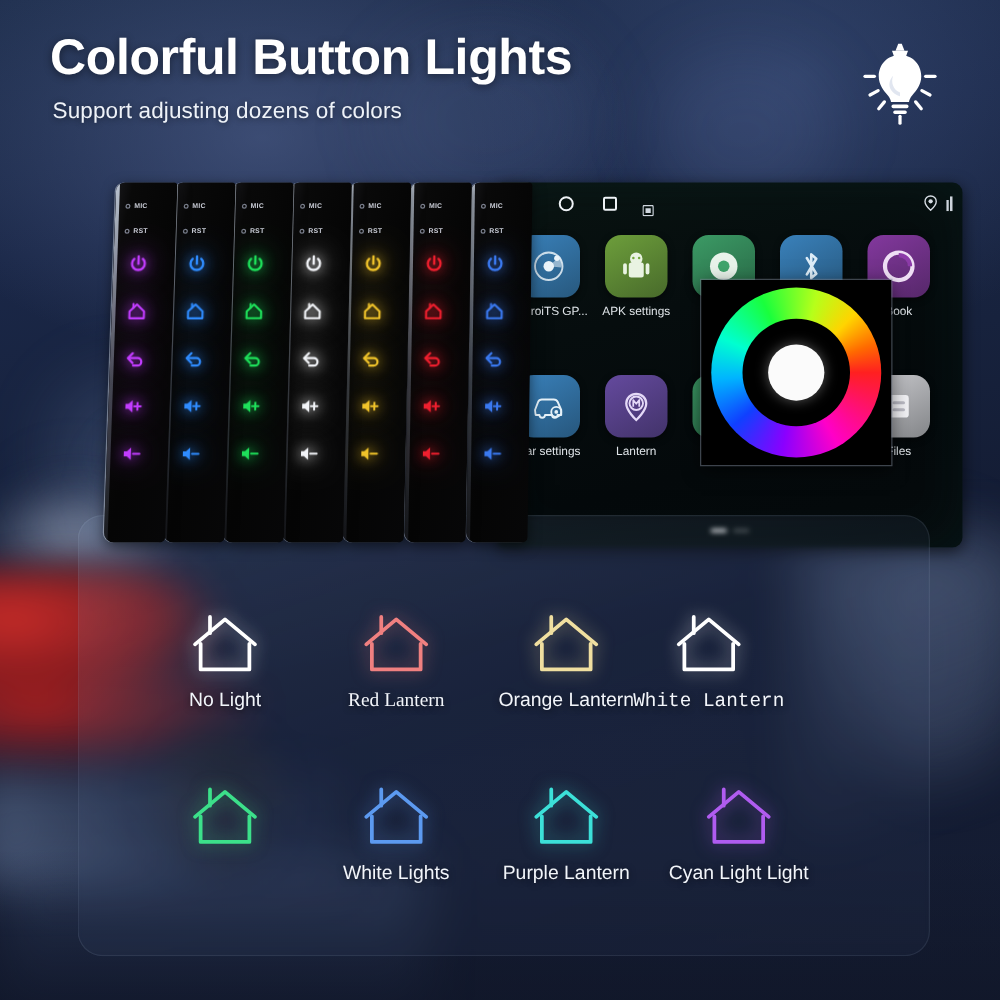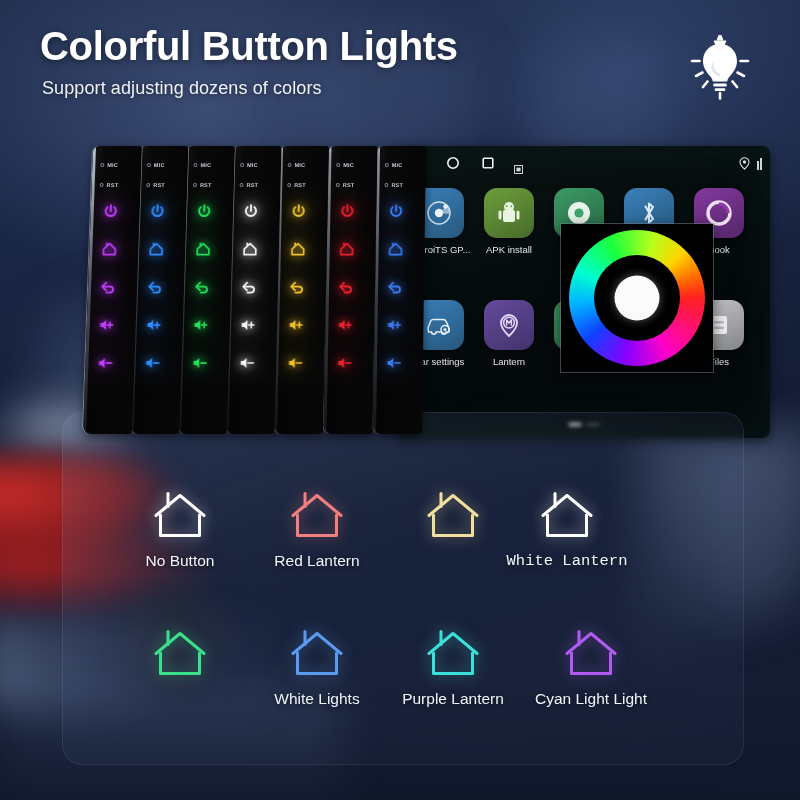--- a/index.html
+++ b/index.html
@@ -566,21 +566,21 @@
         <div class="app-tile" style="background: linear-gradient(150deg, rgba(116, 168, 62, 0.933), rgba(116, 168, 62, 0.6));">
           <svg width="30" height="30" viewBox="0 0 30 30">
             <rect x="9" y="12" width="12" height="12" rx="2" fill="#e9f3e2"></rect>
             <circle cx="15" cy="9" r="5" fill="#e9f3e2"></circle>
             <rect x="4.5" y="12.5" width="3" height="9" rx="1.5" fill="#e9f3e2"></rect>
             <rect x="22.5" y="12.5" width="3" height="9" rx="1.5" fill="#e9f3e2"></rect>
             <circle cx="12.7" cy="8.3" r="1" fill="#74a83e"></circle>
             <circle cx="17.3" cy="8.3" r="1" fill="#74a83e"></circle>
           </svg>
         </div>
-        <div class="app-lbl">APK install</div>
+        <div class="app-lbl">APK settings</div>
       </div>
       <div class="app" style="left: 148px; top: 0px;">
         <div class="app-tile" style="background: linear-gradient(150deg, rgba(63, 164, 107, 0.933), rgba(63, 164, 107, 0.6));">
           <svg width="30" height="30" viewBox="0 0 30 30">
             <circle cx="15" cy="15" r="11" fill="#e8f3ea"></circle>
             <circle cx="15" cy="15" r="4.6" fill="#3fa46b"></circle>
           </svg>
         </div>
         <div class="app-lbl">Chrome</div>
       </div>
@@ -669,40 +669,41 @@
 <div id="card">
   <div class="lantern-grid">
       <div class="lantern" style="left: 33px; top: 72px;">
         <div class="lantern-ico" style="filter: drop-shadow(rgba(255, 255, 255, 0.533) 0px 0px 7px);">
           <svg viewBox="0 0 58 52">
             <path d="M5 25.5 L29 5.5 L53 25.5" fill="none" stroke="#ffffff" stroke-width="3" stroke-linecap="round" stroke-linejoin="round"></path>
             <path d="M9.5 25 V45.5 H48.5 V25" fill="none" stroke="#ffffff" stroke-width="3" stroke-linecap="round" stroke-linejoin="round"></path>
             <path d="M17 16.5 V3.5" fill="none" stroke="#ffffff" stroke-width="3" stroke-linecap="round"></path>
           </svg>
         </div>
-        <div class="lantern-lbl">No Button</div>
-      </div>
-      <div class="lantern" style="left: 170px; top: 72px;">
+        <div class="lantern-lbl">No Light</div>
+      </div>
+      <div class="lantern" style="left: 170px; top: 72px; font-family: Liberation Serif, serif;">
         <div class="lantern-ico" style="filter: drop-shadow(rgba(240, 128, 128, 0.533) 0px 0px 7px);">
           <svg viewBox="0 0 58 52">
             <path d="M5 25.5 L29 5.5 L53 25.5" fill="none" stroke="#f08080" stroke-width="3" stroke-linecap="round" stroke-linejoin="round"></path>
             <path d="M9.5 25 V45.5 H48.5 V25" fill="none" stroke="#f08080" stroke-width="3" stroke-linecap="round" stroke-linejoin="round"></path>
             <path d="M17 16.5 V3.5" fill="none" stroke="#f08080" stroke-width="3" stroke-linecap="round"></path>
           </svg>
         </div>
         <div class="lantern-lbl">Red Lantern</div>
       </div>
       <div class="lantern" style="left: 306px; top: 72px;">
         <div class="lantern-ico" style="filter: drop-shadow(rgba(240, 223, 160, 0.533) 0px 0px 7px);">
           <svg viewBox="0 0 58 52">
             <path d="M5 25.5 L29 5.5 L53 25.5" fill="none" stroke="#f0dfa0" stroke-width="3" stroke-linecap="round" stroke-linejoin="round"></path>
             <path d="M9.5 25 V45.5 H48.5 V25" fill="none" stroke="#f0dfa0" stroke-width="3" stroke-linecap="round" stroke-linejoin="round"></path>
             <path d="M17 16.5 V3.5" fill="none" stroke="#f0dfa0" stroke-width="3" stroke-linecap="round"></path>
           </svg>
         </div>
+        <div class="lantern-lbl">Orange Lantern</div>
       </div>
       <div class="lantern" style="left: 420px; top: 72px; font-family: Liberation Mono, monospace;">
         <div class="lantern-ico" style="filter: drop-shadow(rgba(255, 255, 255, 0.533) 0px 0px 7px);">
           <svg viewBox="0 0 58 52">
             <path d="M5 25.5 L29 5.5 L53 25.5" fill="none" stroke="#ffffff" stroke-width="3" stroke-linecap="round" stroke-linejoin="round"></path>
             <path d="M9.5 25 V45.5 H48.5 V25" fill="none" stroke="#ffffff" stroke-width="3" stroke-linecap="round" stroke-linejoin="round"></path>
             <path d="M17 16.5 V3.5" fill="none" stroke="#ffffff" stroke-width="3" stroke-linecap="round"></path>
           </svg>
         </div>
         <div class="lantern-lbl">White Lantern</div>

